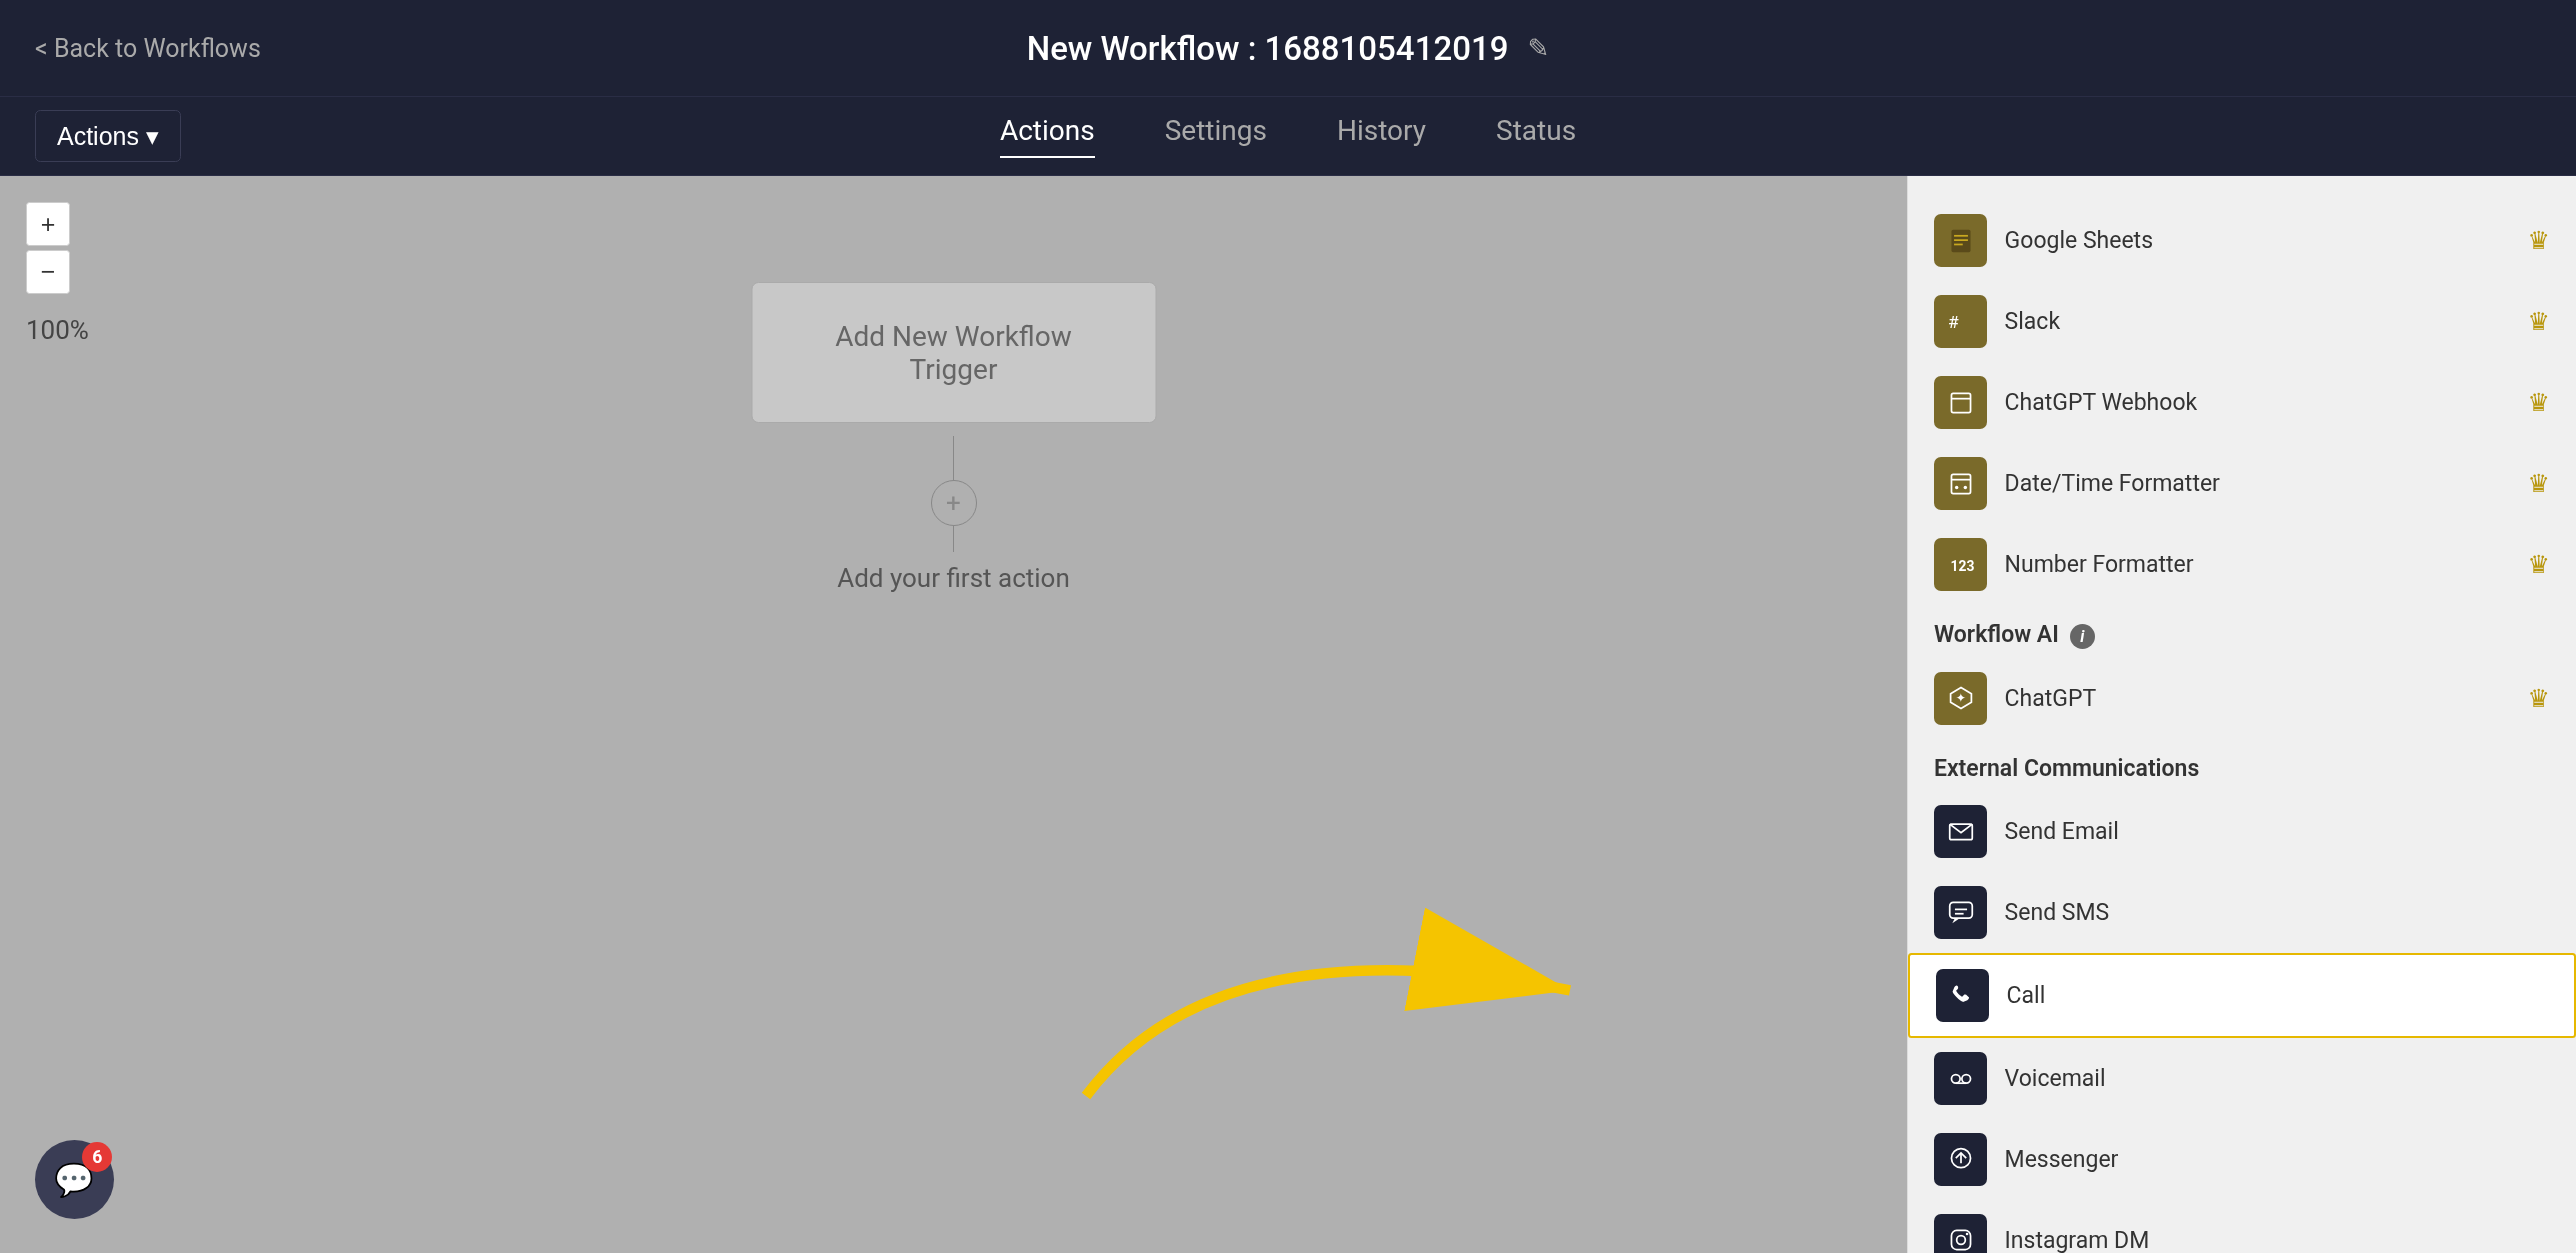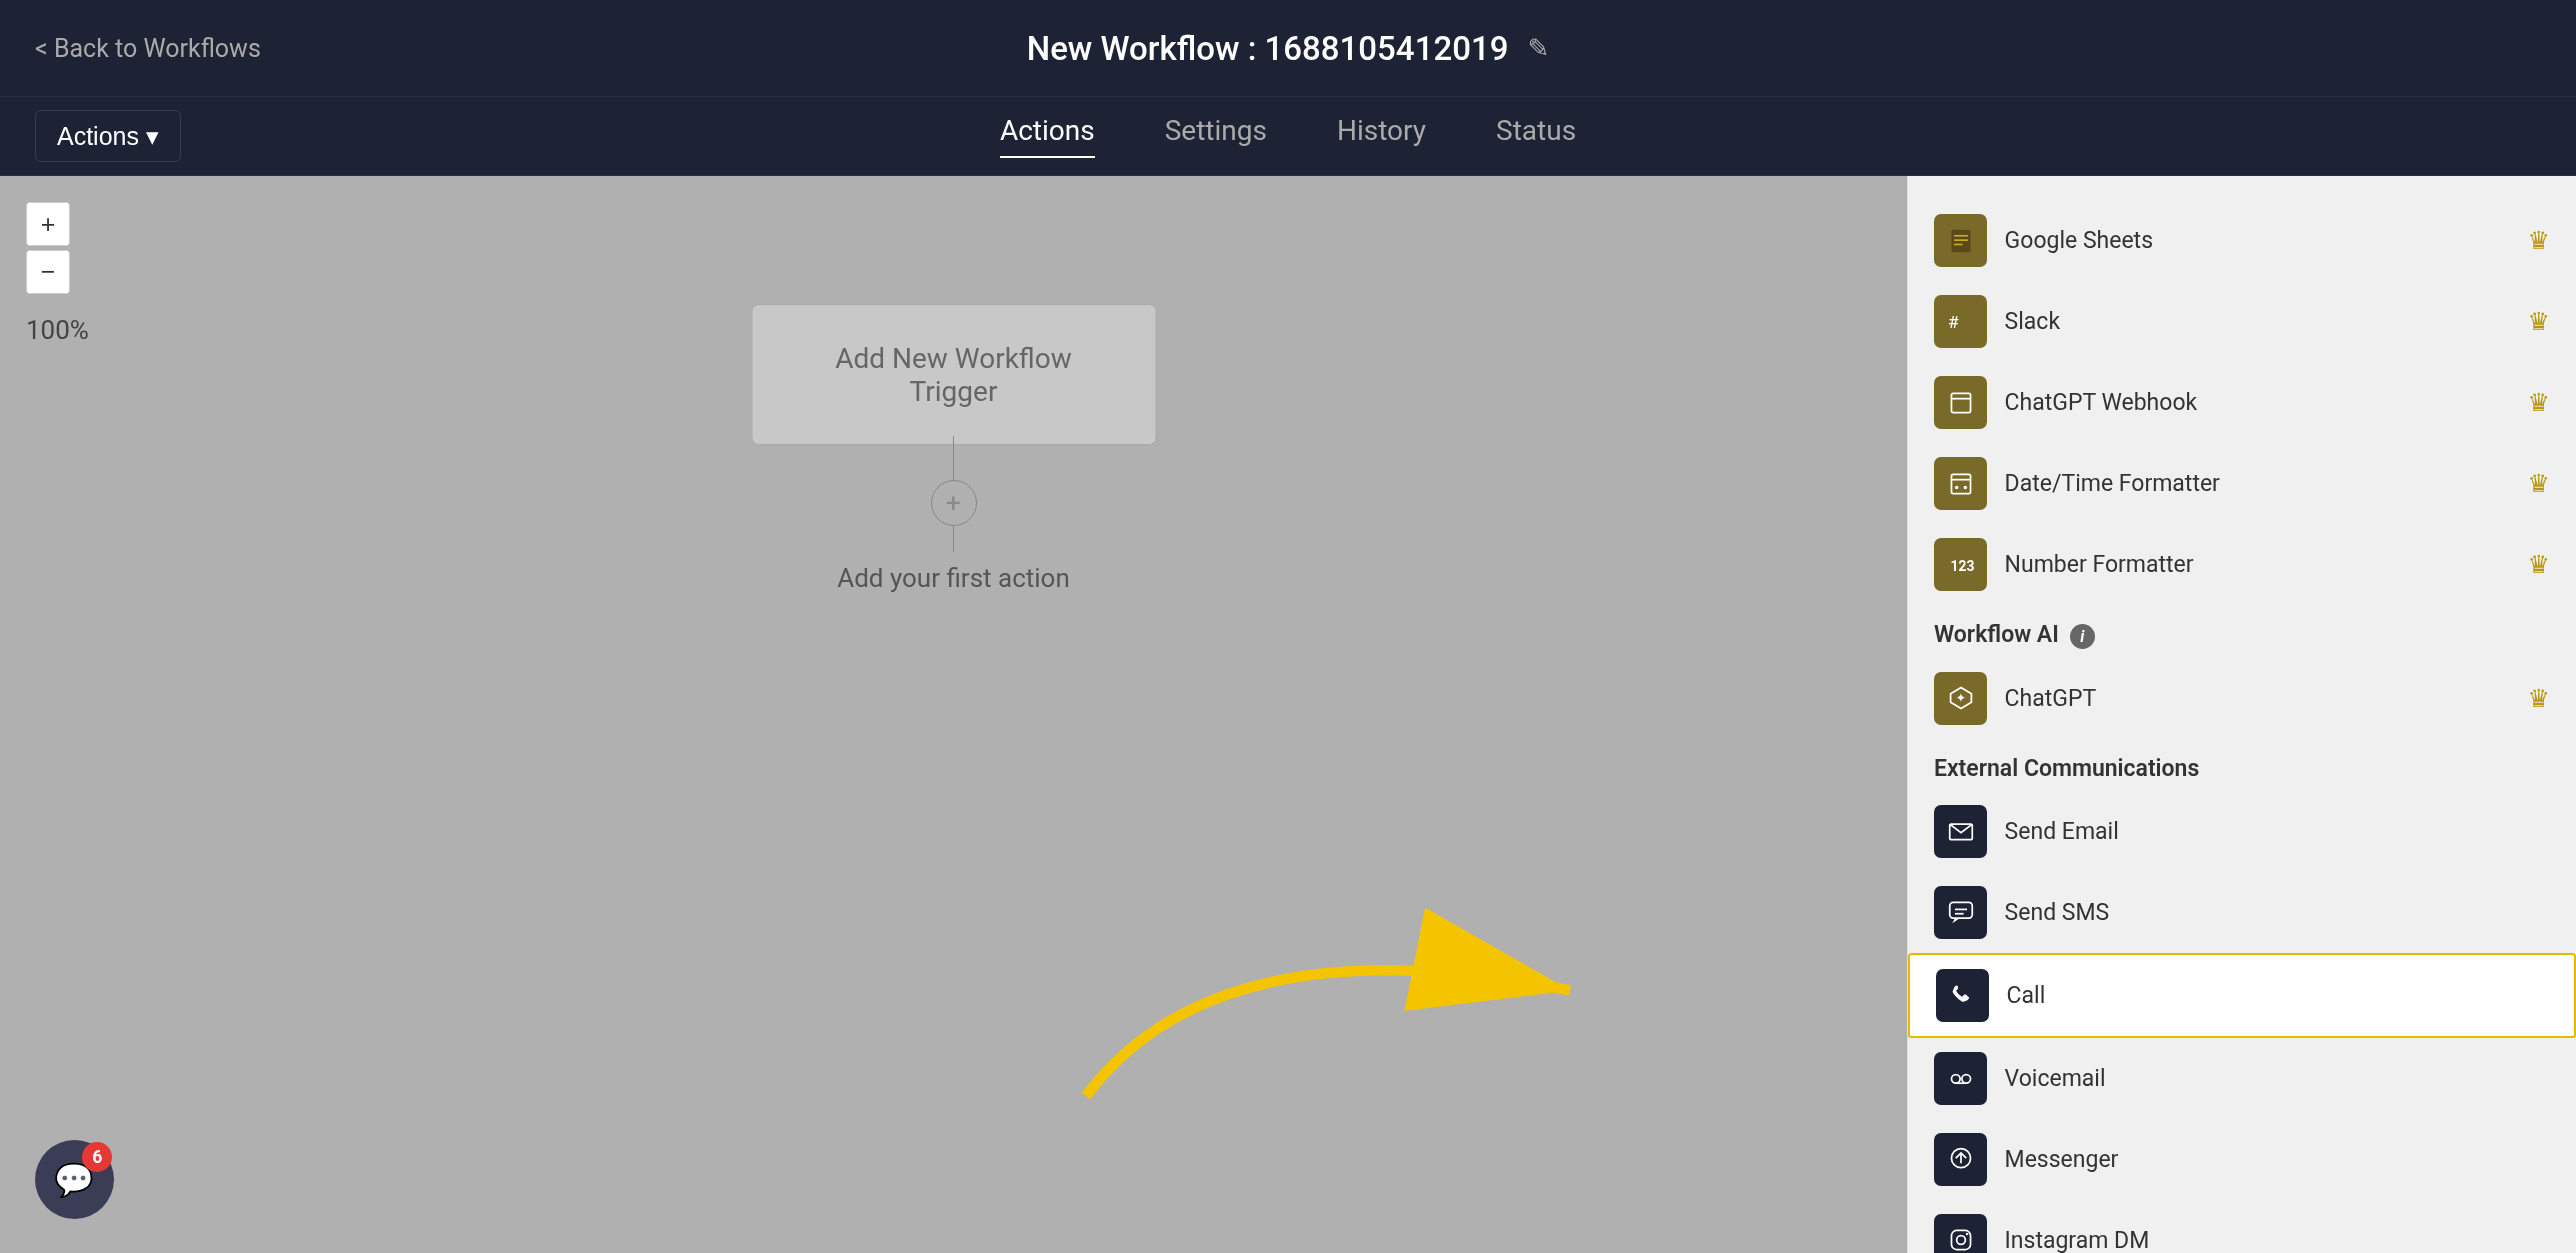--- a/index.html
+++ b/index.html
@@ -125,21 +125,21 @@
     .zoom-label {
       color: #444;
       font-size: 26px;
       text-align: center;
       margin-top: 18px;
     }
 
     
     .trigger-box {
       position: absolute;
-      top: 128px;
+      top: 106px;
       left: 50%;
       transform: translateX(-50%);
       background: #c8c8c8;
       border: 0.9px solid #aaa;
       border-radius: 7px;
       width: 405px;
       height: 141px;
       display: flex;
       align-items: center;
       justify-content: center;

